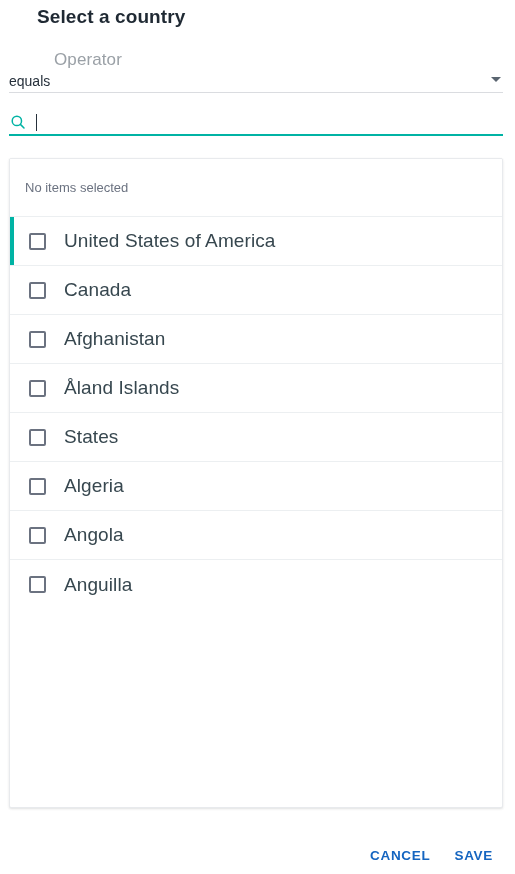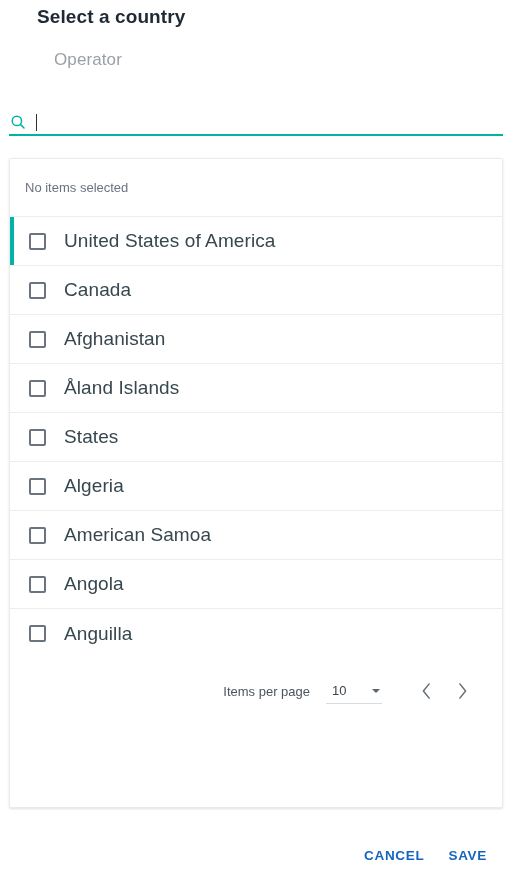--- a/index.html
+++ b/index.html
@@ -229,21 +229,21 @@
   }
   .chev {
     width: 9px;
     height: 16px;
     display: block;
   }
 
   
   .actions {
     position: absolute;
-    right: 18px;
+    right: 12px;
     top: 840px;
     display: flex;
     align-items: center;
     gap: 4px;
   }
   .action-btn {
     background: transparent;
     border: none;
     font-family: "Liberation Sans", sans-serif;
     font-size: 13.5px;
@@ -257,20 +257,24 @@
 </style>
 </head>
 <body>
 
 <div class="dialog">
 
   <div class="dialog-title">Select a country</div>
 
   <div class="operator-field">
     <div class="operator-label">Operator</div>
+    <div class="operator-row">
+      <span class="operator-value">equals</span>
+      <span class="operator-arrow"></span>
+    </div>
   </div>
 
   <div class="search-field">
     <svg class="search-icon" viewBox="0 0 24 24">
       <circle cx="10.5" cy="10.5" r="6.2" fill="none" stroke="#00b3a4" stroke-width="2"></circle>
       <line x1="15.2" y1="15.2" x2="20" y2="20" stroke="#00b3a4" stroke-width="2" stroke-linecap="round"></line>
     </svg>
     <span class="caret"></span>
     <input class="search-input" type="text" value="" placeholder="" style="">
   </div>
@@ -317,64 +321,38 @@
         <div class="row-label">States</div>
       </div>
 
       <div class="row">
         <div class="checkbox-cell">
           <span class="checkbox"></span>
         </div>
         <div class="row-label">Algeria</div>
       </div>
 
-      <div class="row">
-        <div class="checkbox-cell">
-          <span class="checkbox"></span>
-        </div>
-        <div class="row-label">American Samoa</div>
-      </div>
 
 
       <div class="row">
         <div class="checkbox-cell">
           <span class="checkbox"></span>
         </div>
         <div class="row-label">Angola</div>
       </div>
 
       <div class="row" style="border-bottom:none;text-align:center;">
         <div class="checkbox-cell">
           <span class="checkbox"></span>
         </div>
         <div class="row-label">Anguilla</div>
       </div>
 
     </div>
 
-    <div class="paginator">
-      <span class="ipp-label">Items per page</span>
-
-      <div class="ipp-select">
-        <span class="ipp-value">10</span>
-        <span class="ipp-arrow"></span>
-      </div>
-
-      <button class="page-btn">
-        <svg class="chev" viewBox="0 0 10 18">
-          <polyline points="8,1 1.5,9 8,17" fill="none" stroke="#5f6b76" stroke-width="1.6" stroke-linecap="round" stroke-linejoin="round"></polyline>
-        </svg>
-      </button>
-
-      <button class="page-btn">
-        <svg class="chev" viewBox="0 0 10 18">
-          <polyline points="2,1 8.5,9 2,17" fill="none" stroke="#5f6b76" stroke-width="1.6" stroke-linecap="round" stroke-linejoin="round"></polyline>
-        </svg>
-      </button>
-    </div>
 
   </div>
 
   <div class="actions">
     <button class="action-btn">CANCEL</button>
     <button class="action-btn">SAVE</button>
   </div>
 
 </div>
 

